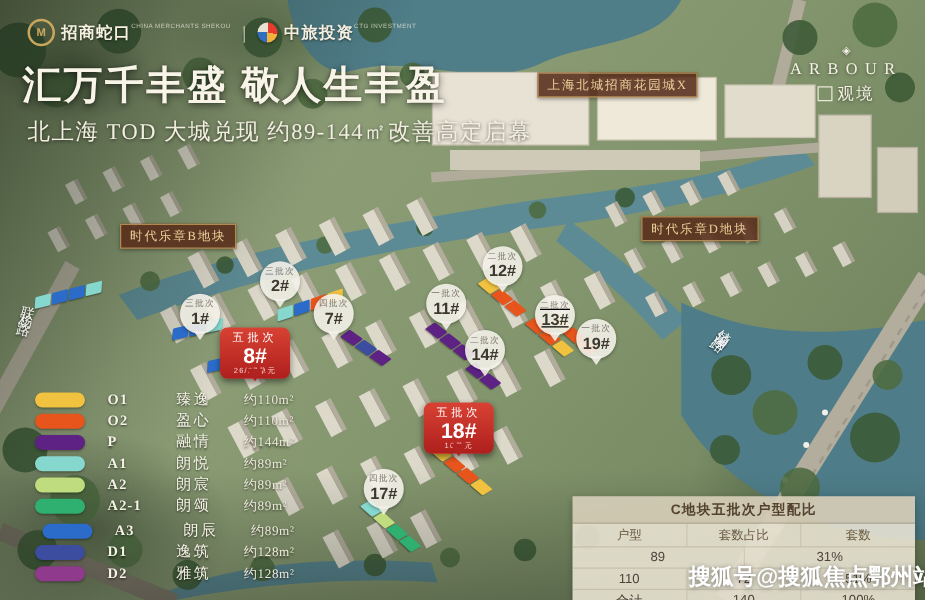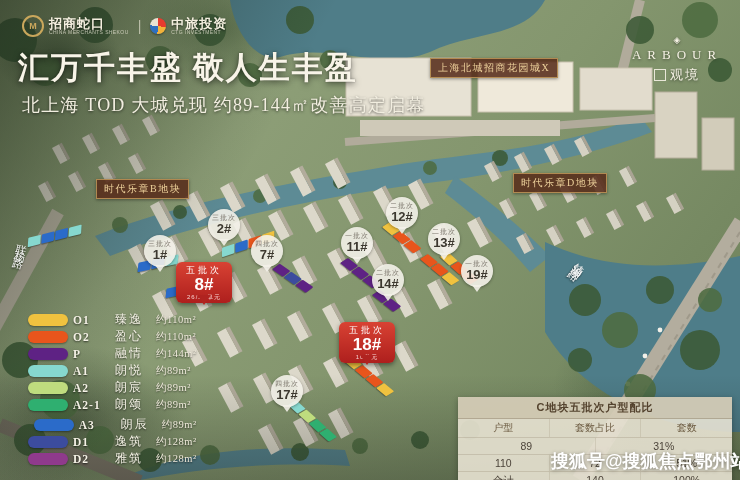--- a/index.html
+++ b/index.html
@@ -20,21 +20,21 @@
 
   
   .logos{position:absolute;left:22px;top:15px;display:flex;align-items:center;gap:9px;
     font-family:"Liberation Sans",sans-serif;z-index:6;}
   .logoblk{display:flex;align-items:center;gap:5px;}
   .cm-icon{width:18px;height:18px;border:2px solid #caa75c;border-radius:50%;color:#caa75c;
     font-size:9px;font-weight:bold;display:flex;align-items:center;justify-content:center;}
   .ctg-icon{width:16px;height:16px;border-radius:50%;
     background:conic-gradient(#e63b2e 0 100deg,#f3b23a 100deg 185deg,#2e6fbf 185deg 275deg,#e8e2d2 275deg 360deg);
     box-shadow:0 1px 2px rgba(0,0,0,.4);}
-  .logo-stack{display:flex;flex-direction:column;line-height:1.05;}
+  .logo-stack{display:flex;flex-direction:row;line-height:1.05;}
   .logo-text{font-size:13px;font-weight:bold;letter-spacing:1px;color:#f4efdf;text-shadow:0 1px 2px rgba(0,0,0,.55);}
   .logo-sub{font-size:5px;color:rgba(244,239,223,.7);letter-spacing:.4px;}
   .logo-div{color:rgba(244,239,223,.6);font-size:14px;}
 
   .title{position:absolute;left:18px;top:47px;z-index:6;font-size:31px;font-weight:bold;color:#f8f4e8;
     letter-spacing:2px;text-shadow:0 2px 6px rgba(0,0,0,.55),0 0 2px rgba(0,0,0,.35);white-space:nowrap;}
   .subtitle{position:absolute;left:22px;top:93px;z-index:6;font-size:18px;color:#f2eee0;
     letter-spacing:1.2px;text-shadow:0 1px 3px rgba(0,0,0,.6);white-space:nowrap;}
 
   .arbour{position:absolute;left:616px;top:36px;width:122px;text-align:center;z-index:6;
@@ -76,21 +76,21 @@
     background:linear-gradient(#d84233,#ae1f1d);border-radius:6px;padding:3px 0 2px;color:#fff;
     box-shadow:0 2px 5px rgba(0,0,0,.45);font-family:"Liberation Sans",sans-serif;}
   .pin::after{content:"";position:absolute;left:50%;bottom:-9px;transform:translateX(-50%);
     border:7px solid transparent;border-top:10px solid #b02320;}
   .p-batch{font-size:9px;letter-spacing:3px;display:block;line-height:1.2;}
   .p-num{font-size:17px;font-weight:bold;display:block;line-height:1.05;}
   .p-sub{font-size:6px;color:#f6d2cf;display:block;letter-spacing:1px;line-height:1.3;}
 
   
   #legend{position:absolute;left:28px;top:311px;z-index:6;}
-  .lg-row{display:flex;align-items:center;height:17px;gap:5px;text-shadow:0 1px 2px rgba(0,0,0,.65);}
+  .lg-row{display:flex;align-items:center;height:17px;gap:18px;text-shadow:0 1px 2px rgba(0,0,0,.65);}
   .lg-row.grp{margin-top:3px;justify-content:flex-end;}
   .lg-pill{width:40px;height:12px;border-radius:7px;box-shadow:0 1px 2px rgba(0,0,0,.35);flex:none;}
   .lg-code{width:37px;color:#f5f2e6;font-size:11.5px;font-weight:bold;letter-spacing:1px;}
   .lg-name{color:#f5f2e6;font-size:12px;letter-spacing:2px;width:36px;}
   .lg-area{color:#eee9da;font-size:10.5px;letter-spacing:.5px;}
 
   
   #htable{position:absolute;left:458px;top:397px;width:274px;z-index:6;
     font-family:"Liberation Sans",sans-serif;box-shadow:0 2px 6px rgba(0,0,0,.3);}
   .t-title{background:rgba(213,204,183,.93);color:#54432e;font-size:11px;font-weight:bold;text-align:center;
@@ -376,33 +376,33 @@
         <span class="b-num">7#</span>
       </div>
       <div class="balloon" style="left: 357px; top: 243px;">
         <span class="b-batch">一批次</span>
         <span class="b-num">11#</span>
       </div>
       <div class="balloon" style="left: 402px; top: 213px;">
         <span class="b-batch">二批次</span>
         <span class="b-num">12#</span>
       </div>
-      <div class="balloon" style="left: 444px; top: 239px;">
+      <div class="balloon" style="left: 444px; top: 252px; text-decoration: underline;">
         <span class="b-batch">二批次</span>
         <span class="b-num">13#</span>
       </div>
       <div class="balloon" style="left: 388px; top: 280px;">
         <span class="b-batch">二批次</span>
         <span class="b-num">14#</span>
       </div>
       <div class="balloon" style="left: 477px; top: 271px;">
         <span class="b-batch">一批次</span>
         <span class="b-num">19#</span>
       </div>
-      <div class="balloon" style="left: 287px; top: 391px;">
+      <div class="balloon" style="left: 307px; top: 391px;">
         <span class="b-batch">四批次</span>
         <span class="b-num">17#</span>
       </div>
       <div class="pin" style="left: 204px; top: 262px;">
         <span class="p-batch">五批次</span>
         <span class="p-num">8#</span>
         <span class="p-sub">26/27单元</span>
       </div>
       <div class="pin" style="left: 367px; top: 322px;">
         <span class="p-batch">五批次</span>

